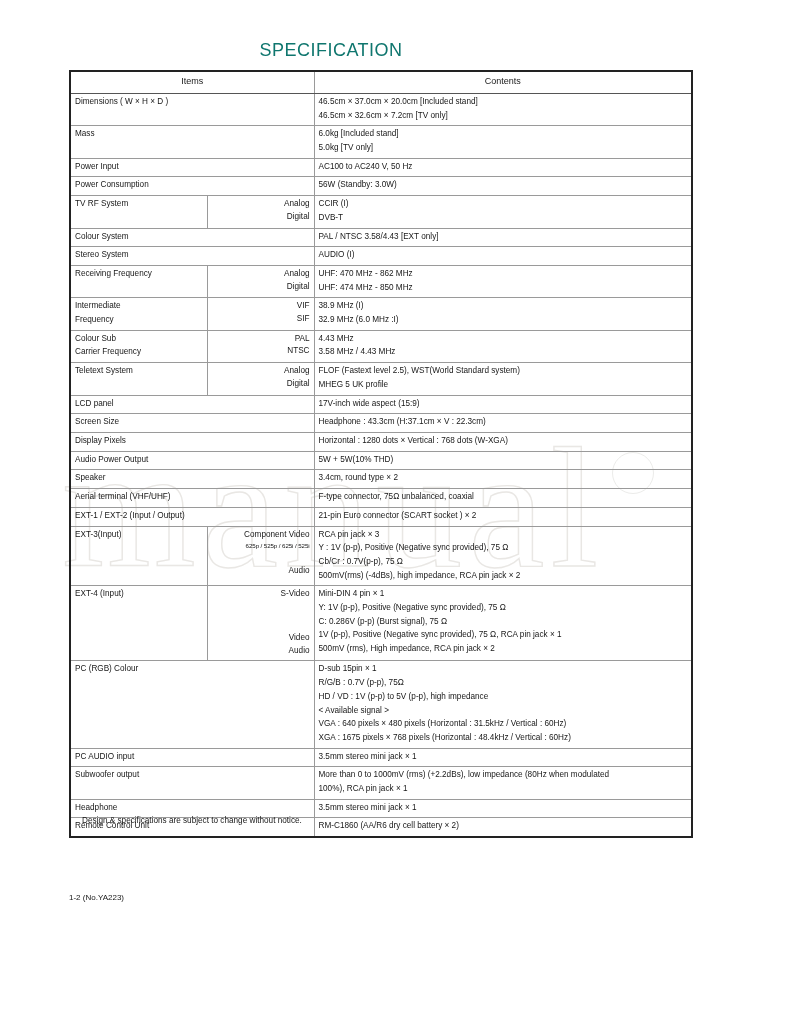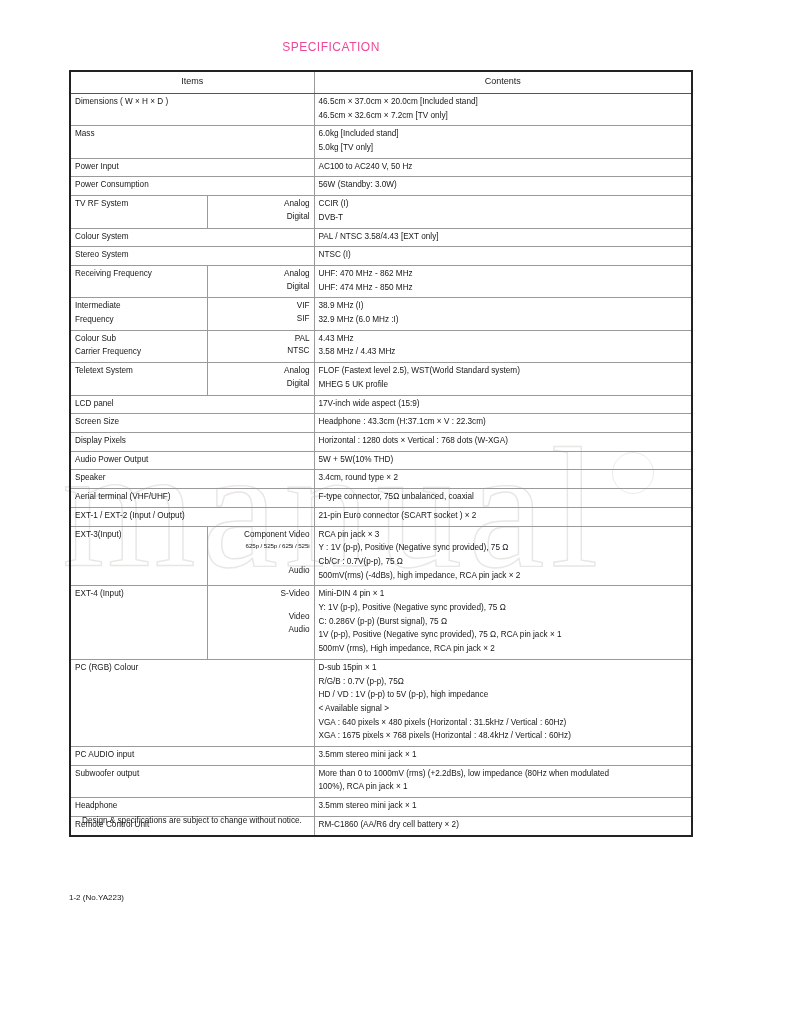--- a/index.html
+++ b/index.html
@@ -59,23 +59,23 @@
     width: 800px;
     height: 1036px;
   }
 
   #doc-title {
     position: absolute;
     left: 0;
     top: 40px;
     width: 662px;
     text-align: center;
-    font-size: 12px;
+    font-size: 18px;
     letter-spacing: 0.5px;
-    color: #ec4899;
+    color: #0f766e;
   }
 
   
   #spec-table {
     position: absolute;
     left: 69px;
     top: 70px;
     width: 622px;
     border-collapse: collapse;
     table-layout: fixed;
@@ -108,21 +108,21 @@
   td.sub-cell    { text-align: right; color: #171717; overflow: hidden; white-space: nowrap; }
   td.cont-cell   { color: #171717; }
   .sz-md  { font-size: 9.2px; }
   .sz-sm  { font-size: 8.2px; }
   .sz-xs  { font-size: 6.2px; letter-spacing: -0.1px; }
 
   .line { display: block; }
   .line + .line { margin-top: 1px; }
 
   .sub-line { display: block; }
-  .sub-line.pad-top-big { margin-top: 10px; }
+  .sub-line.pad-top-big { margin-top: 31px; }
   .sub-line.pad-top-mid { margin-top: 14px; }
 
   
   #notice {
     position: absolute;
     left: 82px;
     top: 816px;
     font-size: 8.2px;
     color: #171717;
   }
@@ -212,21 +212,21 @@
           </td>
           <td class="cont-cell sz-sm">
             <span class="line">PAL / NTSC 3.58/4.43 [EXT only]</span>
           </td>
         </tr>
         <tr>
           <td class="item-cell sz-sm" colspan="2">
             <span class="line">Stereo System</span>
           </td>
           <td class="cont-cell sz-sm">
-            <span class="line">NTSC (I)</span>
+            <span class="line">AUDIO (I)</span>
           </td>
         </tr>
         <tr>
           <td class="item-cell sz-md">
             <span class="line">Receiving Frequency</span>
           </td>
           <td class="sub-cell sz-md">
             <span class="sub-line">Analog</span>
             <span class="sub-line">Digital</span>
           </td>

